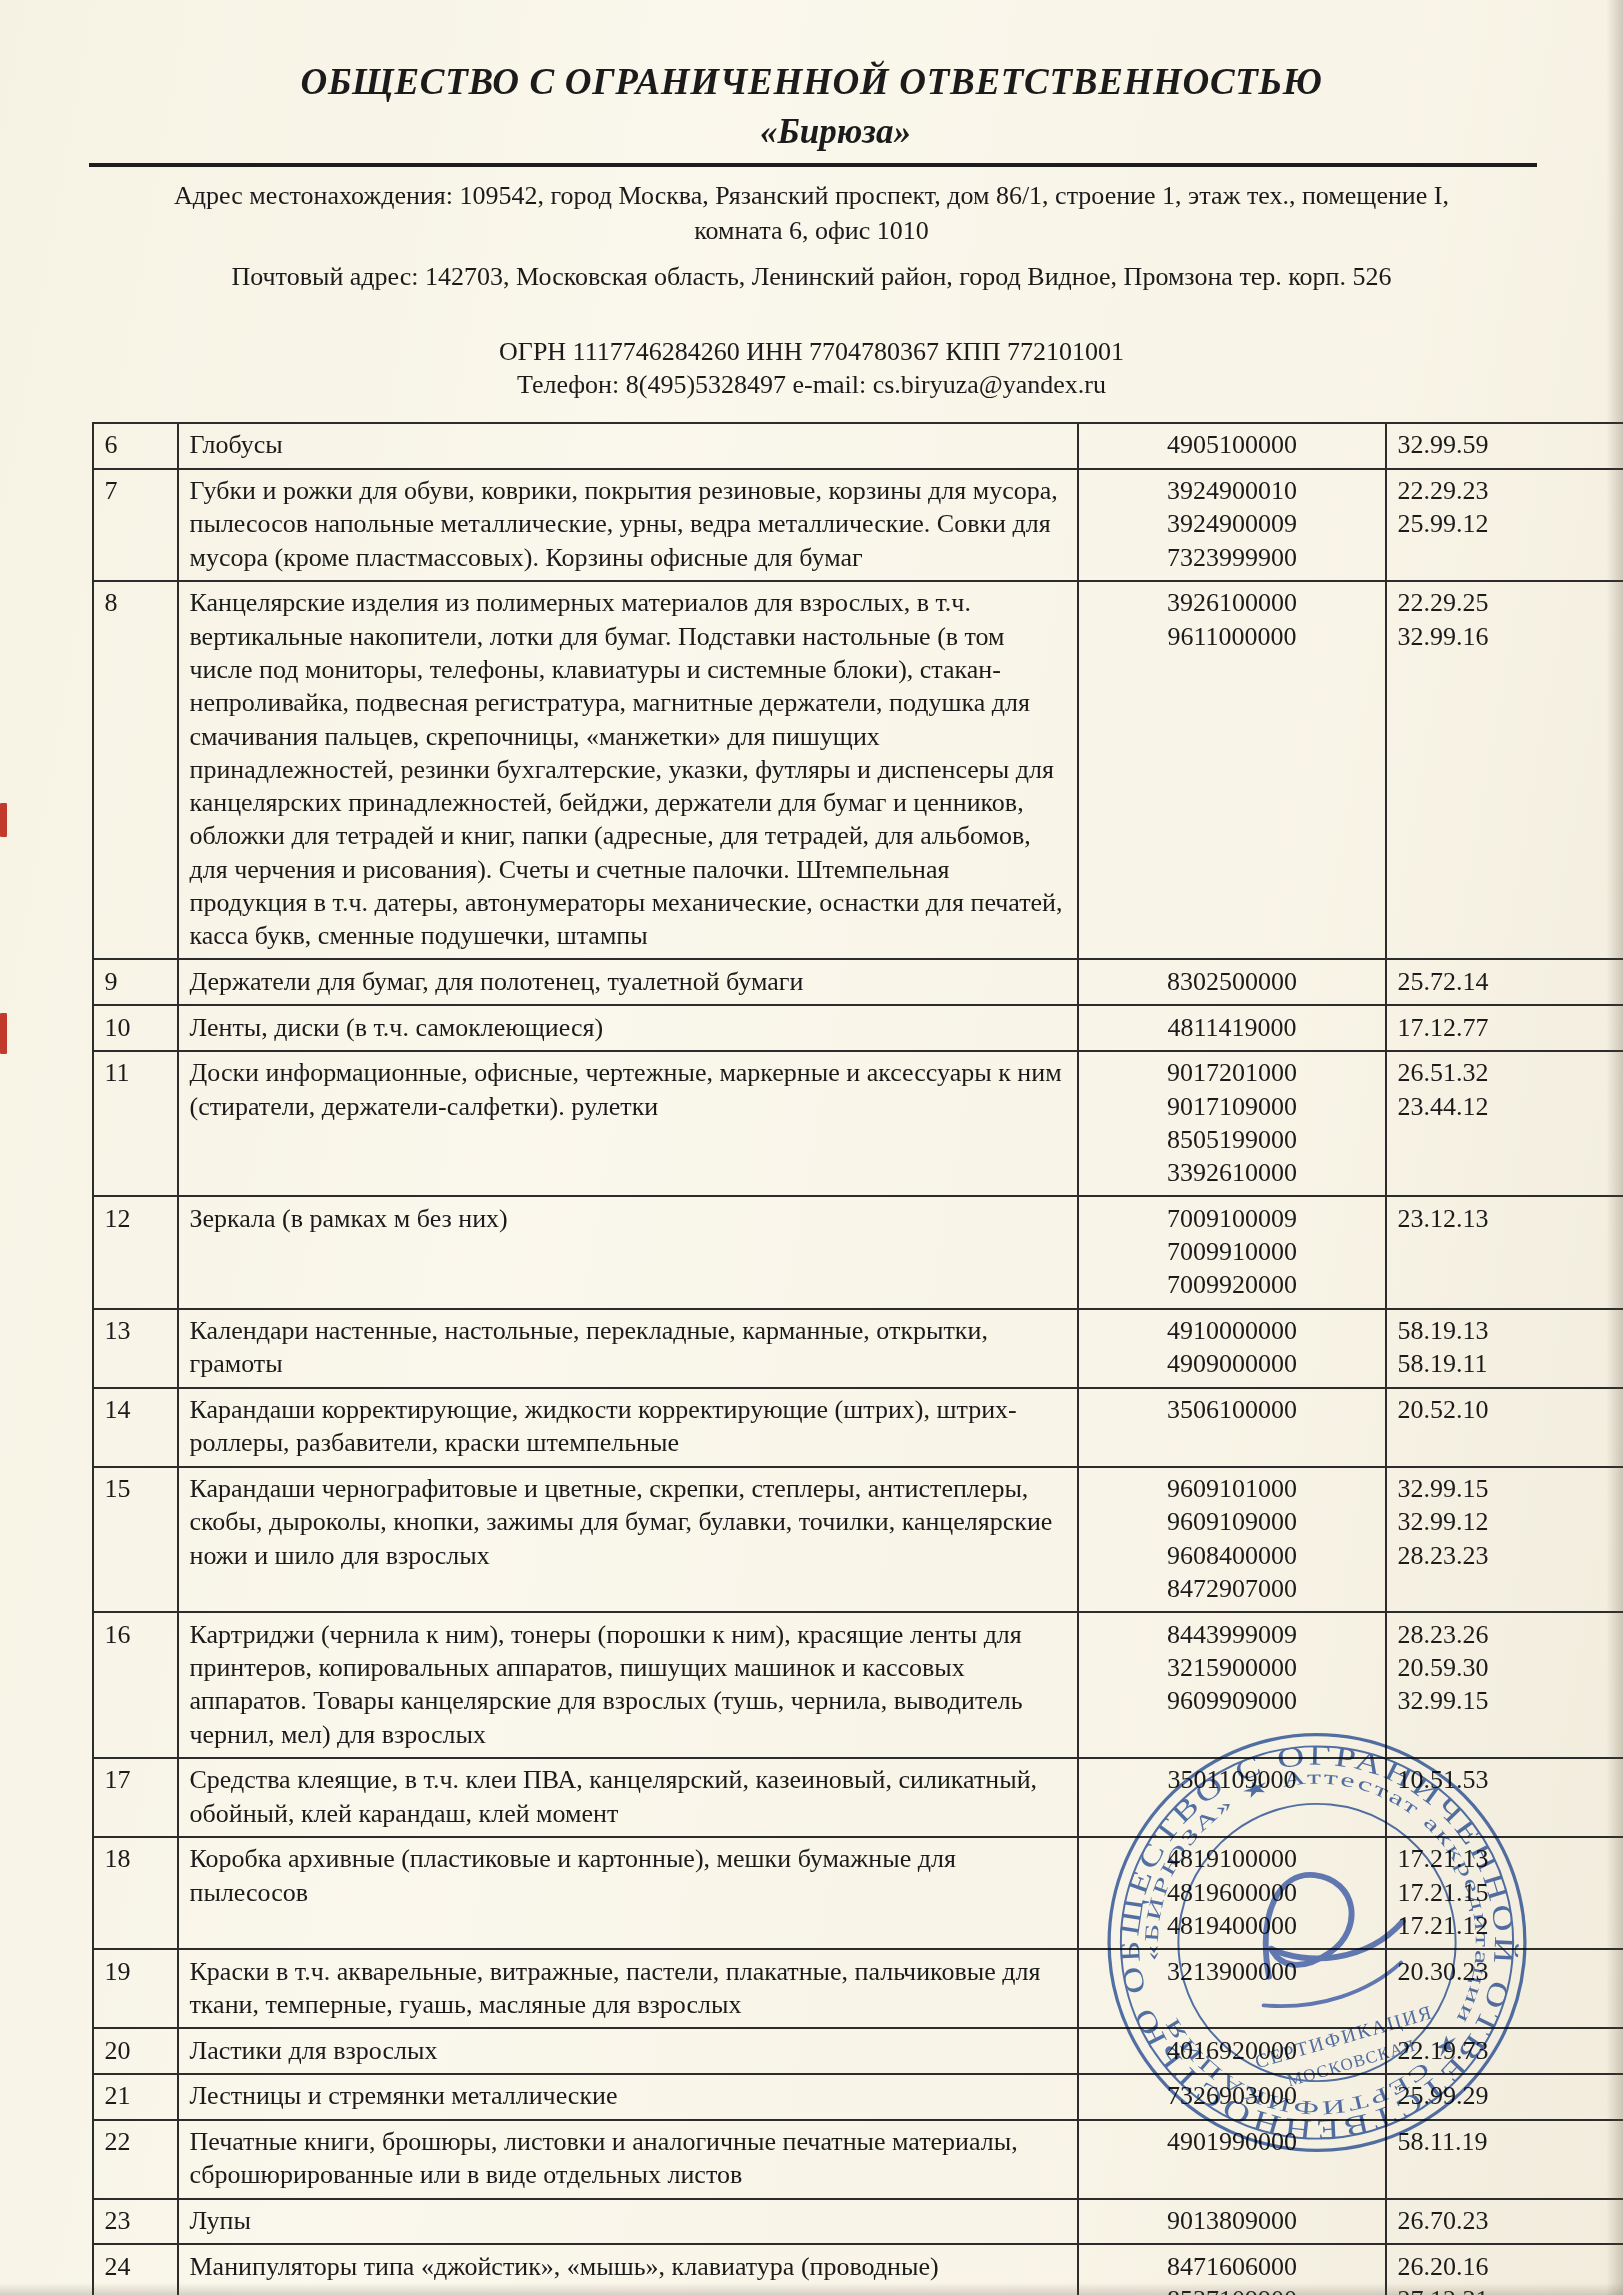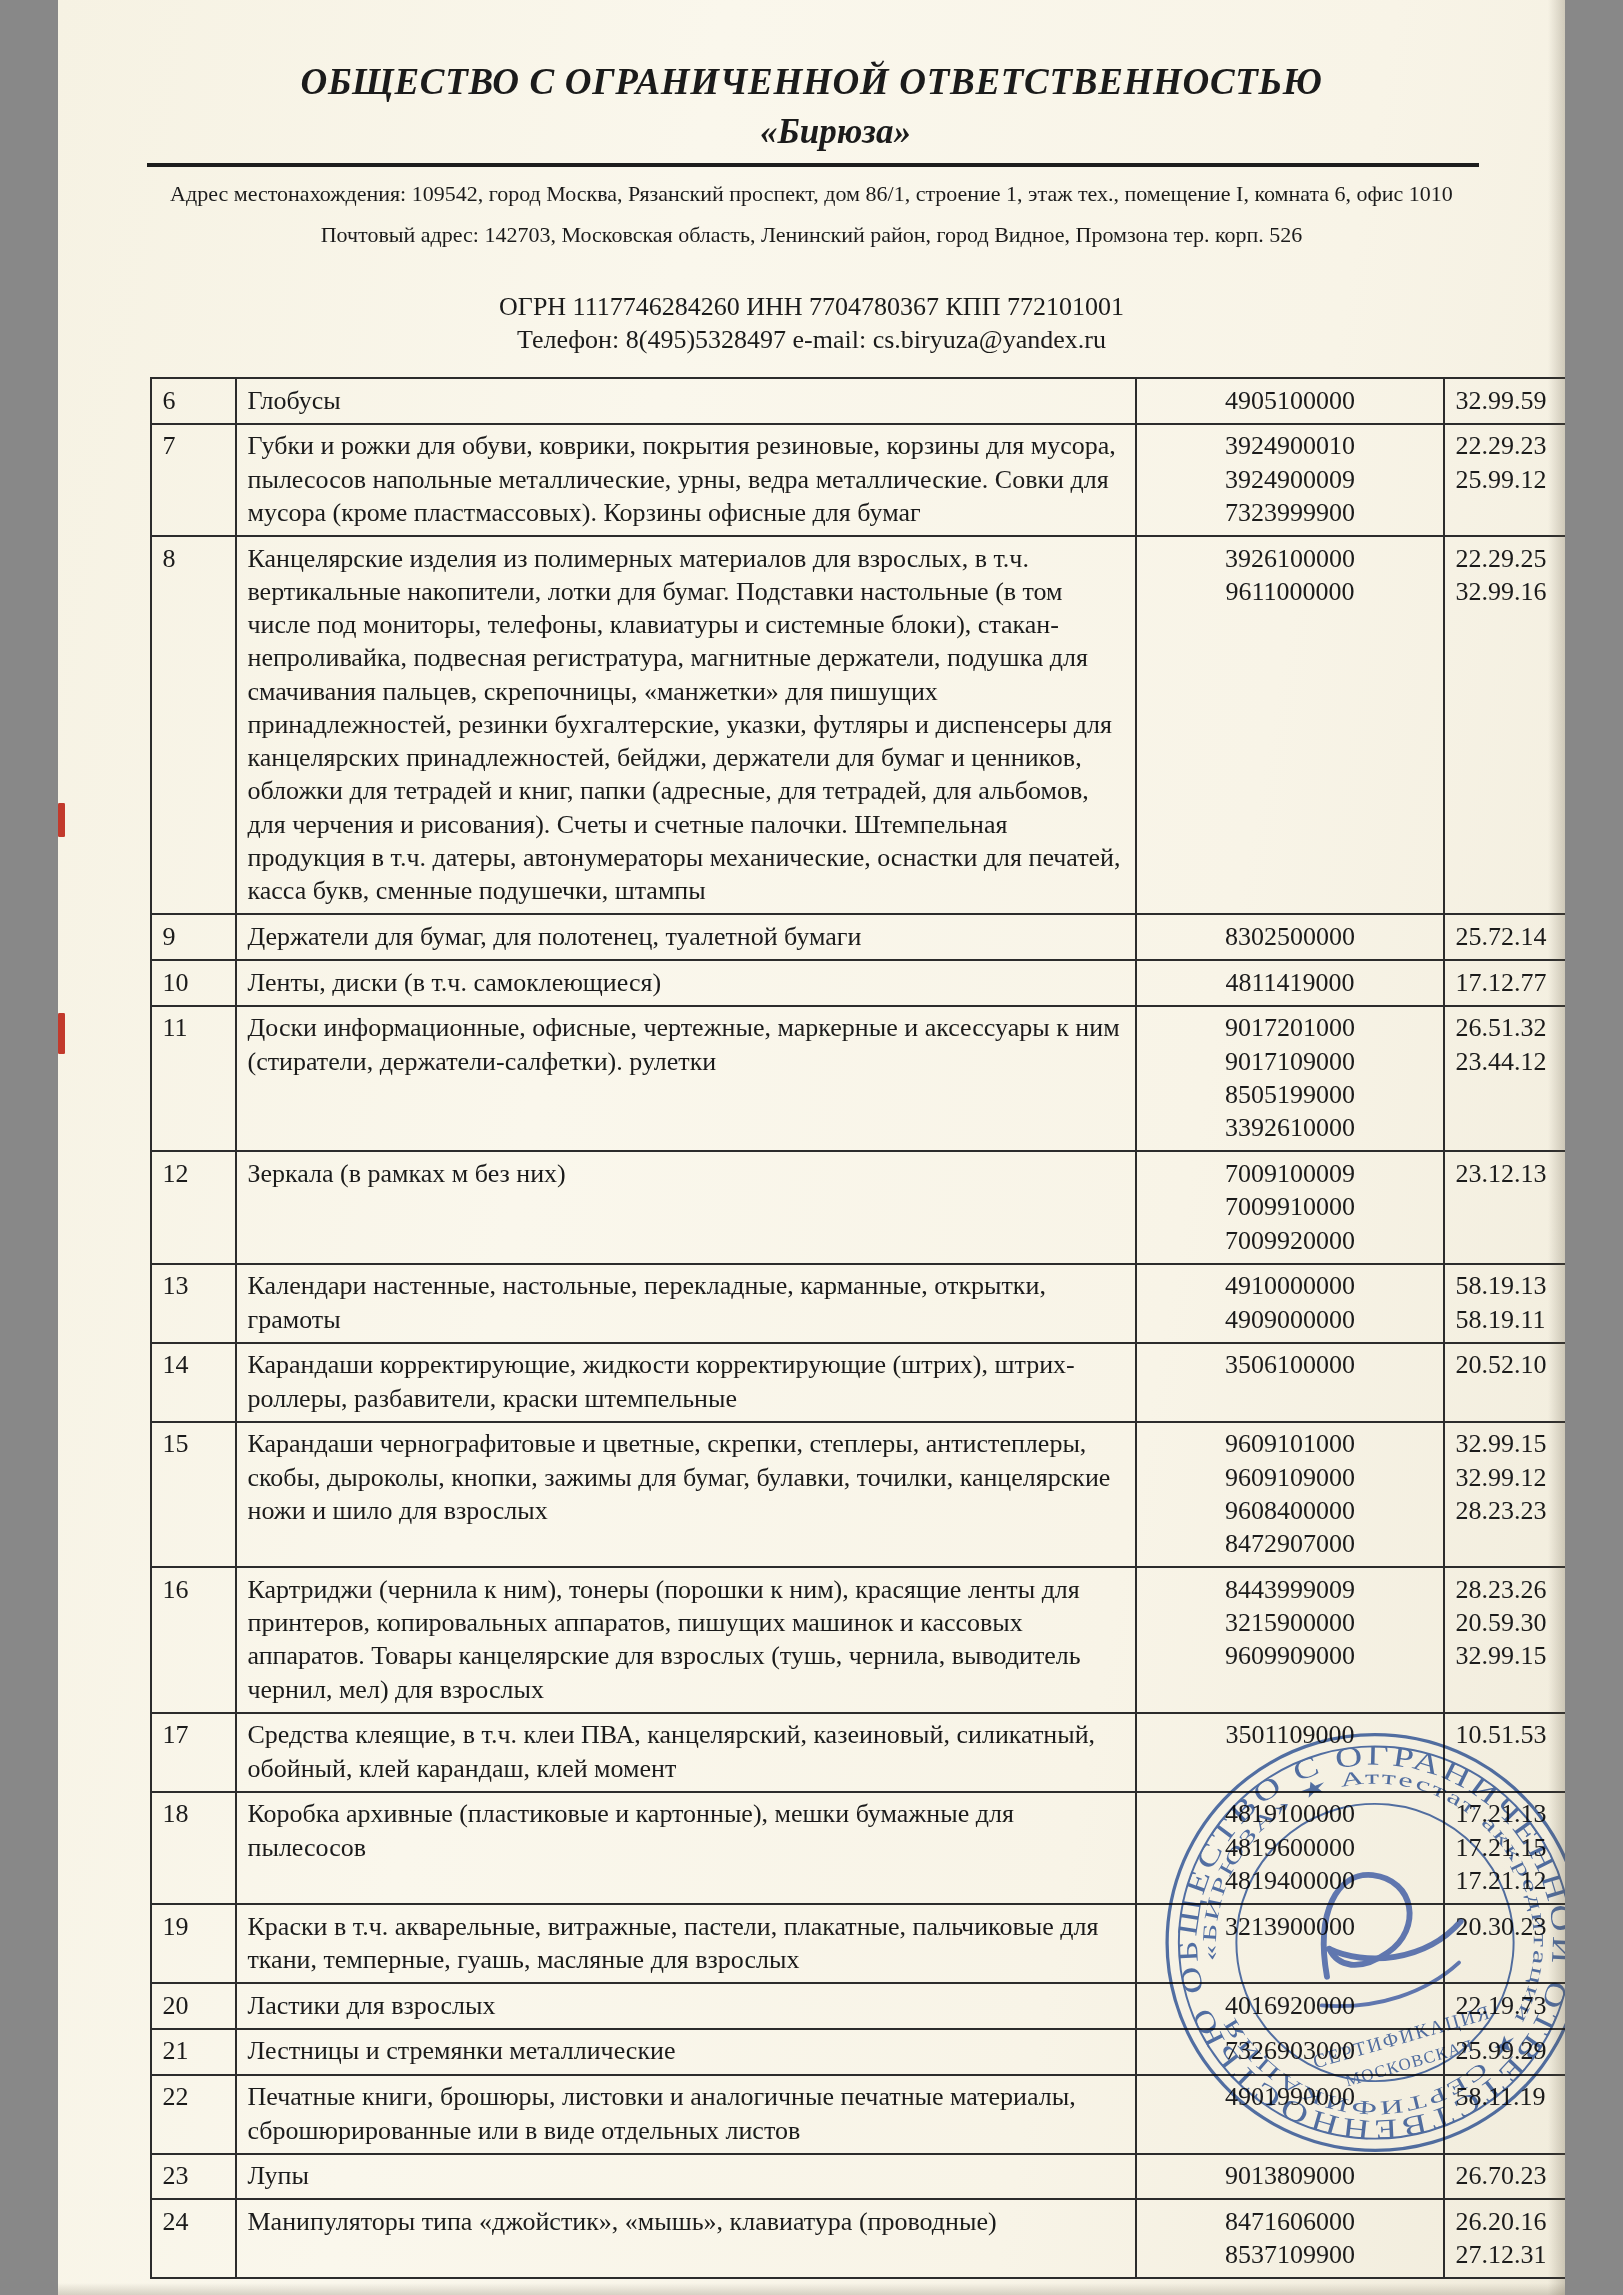--- a/index.html
+++ b/index.html
@@ -1,34 +1,34 @@
 <!DOCTYPE html>
 <html style="font-size:10.5px"><head>
 <meta charset="utf-8">
 <style>
   html,body{margin:0;padding:0;background:#888;}
   .page{
     position:relative;
-    width:1507px;height:2295px;
+    width:1623px;height:2295px;
     margin:0 auto;
     background:linear-gradient(100deg,#f6f2e3 0%,#faf7ec 35%,#f8f4e7 70%,#f1ecdc 100%);
     font-family:"Liberation Serif","DejaVu Serif",serif;
     color:#1b1b1b;
     overflow:hidden;
   }
   .edge-shadow-right{position:absolute;top:0;right:0;width:17px;height:100%;
     background:linear-gradient(to right,rgba(0,0,0,0),rgba(90,80,60,.25));}
   .edge-shadow-bottom{position:absolute;bottom:0;left:0;width:100%;height:11.8px;
     background:linear-gradient(to bottom,rgba(0,0,0,0),rgba(90,80,60,.22));}
 
   .header{padding-top:60px;text-align:center;}
   .company{font-size:37px;font-weight:bold;font-style:italic;letter-spacing:0.7px;}
   .brand{font-size:35px;font-weight:bold;font-style:italic;margin-top:9.2px;padding-left:48px;}
   .rule{height:4.6px;background:#1d1d1d;margin:10.5px 86px 9.2px 89px;}
-  .addr{font-size:22px;line-height:1.32;max-width:1295px;margin:12px auto;}
+  .addr{font-size:26px;line-height:1.32;max-width:1295px;margin:12px auto;}
   .addr + .addr{margin-top:1.3px;}
   .reg{font-size:26px;margin-top:43px;}
   .contact{font-size:26px;margin-top:2.6px;}
 
   table.goods{
     border-collapse:collapse;
     margin:22px 0 0 92px;
     width:1442px;
     table-layout:fixed;
   }

